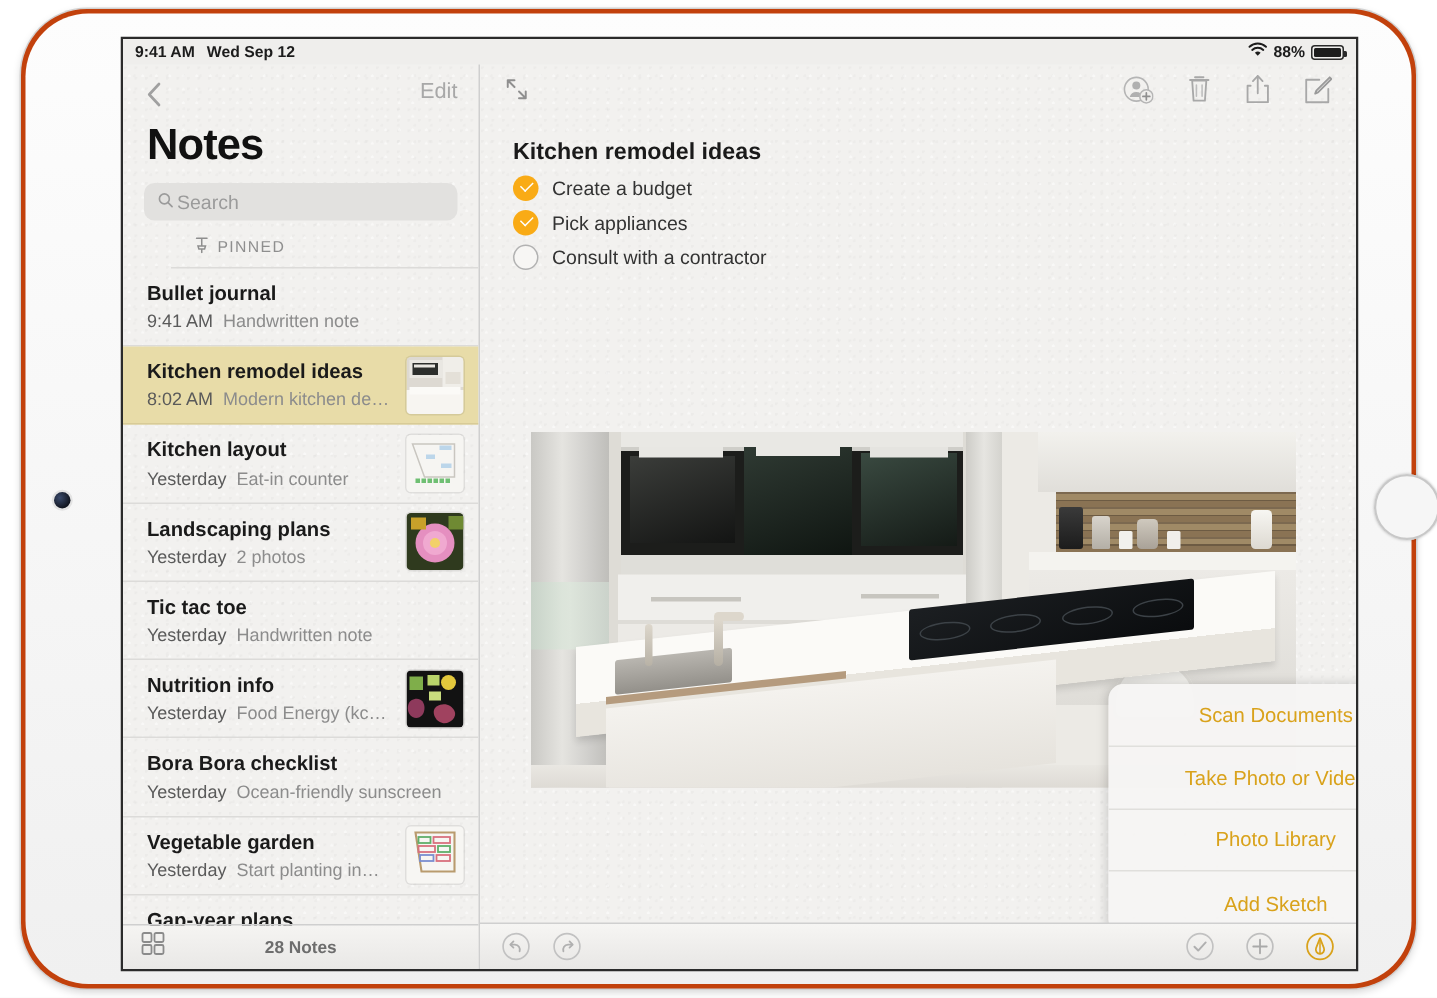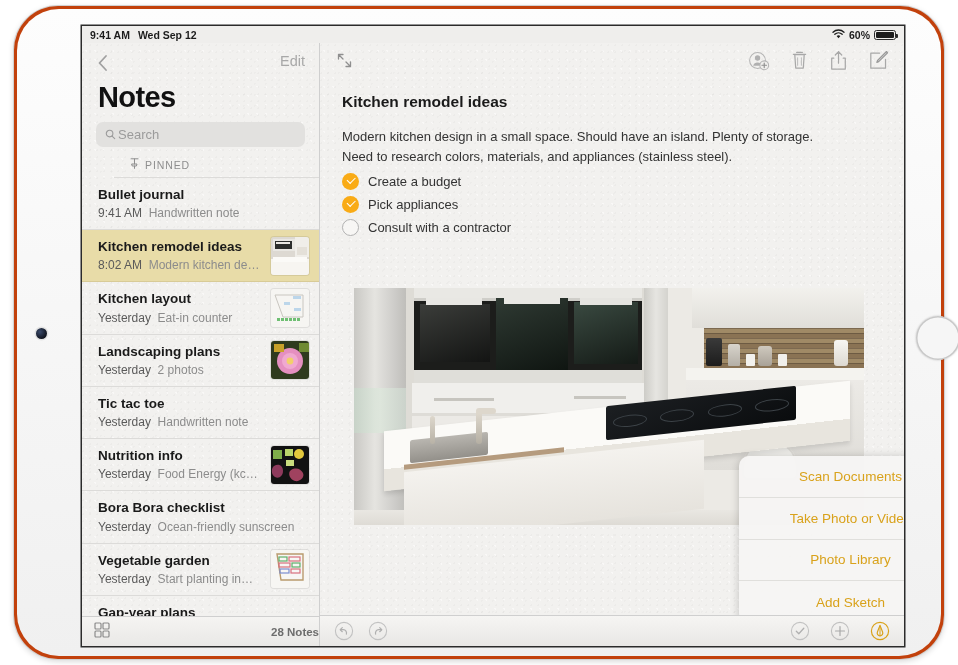--- a/index.html
+++ b/index.html
@@ -121,21 +121,21 @@
     box-shadow: 0 0 0 1px rgba(0,0,0,.08);
   }
 
   #sidebar-bottom {
     position: absolute; left: 0; bottom: 0; width: 237px; height: 30px;
     background: linear-gradient(180deg,#f5f4f2,#e9e8e6);
     border-top: 1px solid #cfcfcf;
     display: flex; align-items: center; padding: 0 12px;
   }
   #notes-count {
-    position: absolute; left: 0; right: 0; text-align: right;
+    position: absolute; left: 0; right: 0; text-align: center;
     font-size: 11.5px; font-weight: bold; color: #6d6d6d;
   }
 
   
   #detail { position: absolute; left: 238px; top: 17px; width: 584px; height: 603px; }
   #detail-toolbar { height: 38px; display: flex; align-items: center; padding: 0 16px; }
   #detail-tools-right { margin-left: auto; display: flex; align-items: center; gap: 22px; }
 
   #note-body { padding: 12px 22px 0 22px; }
   #note-heading { font-size: 15.5px; font-weight: bold; color: #1a1a1a; }
@@ -262,21 +262,21 @@
         <span>Wed Sep 12</span>
       </div>
       <div id="status-right">
         <span>
           <svg width="13" height="10" viewBox="0 0 13 10">
               <path d="M6.5 9.2 4.6 7.1a2.9 2.9 0 0 1 3.8 0z" fill="#1c1c1c"></path>
               <path d="M2.8 5.3a5.4 5.4 0 0 1 7.4 0" stroke="#1c1c1c" stroke-width="1.3" fill="none" stroke-linecap="round"></path>
               <path d="M1 3.2a8 8 0 0 1 11 0" stroke="#1c1c1c" stroke-width="1.3" fill="none" stroke-linecap="round"></path>
             </svg>
         </span>
-        <span>60%</span>
+        <span>88%</span>
         <span class="battery-shell">
             <span class="battery-fill"></span>
           </span>
       </div>
     </div>
 
     <div id="sidebar" class="paper">
       <div id="sidebar-nav">
         <span id="back-chevron">
           <svg width="14" height="18" viewBox="0 0 14 18">
@@ -448,21 +448,20 @@
             <svg width="19" height="20" viewBox="0 0 20 21">
                 <path d="M17.4 9.8v9.3H1.9V3.3h9.2" stroke="#a8a8a8" stroke-width="1.3" fill="none" stroke-linecap="round" stroke-linejoin="round"></path>
                 <path d="m18.4 1.6 1.2 1.2-9.4 9.4-2 .8.8-2z" stroke="#9a9a9a" stroke-width="1.3" fill="none" stroke-linejoin="round"></path>
               </svg>
           </span>
         </div>
       </div>
 
       <div id="note-body">
         <div id="note-heading">Kitchen remodel ideas</div>
-        <div id="note-paragraph">Modern kitchen design in a small space. Should have an island. Plenty of storage. Need to research colors, materials, and appliances (stainless steel).</div>
         <div id="todo-list">
             <div class="todo-item">
               <span class="cb done"></span>
               <span class="todo-text">Create a budget</span>
             </div>
             <div class="todo-item">
               <span class="cb done"></span>
               <span class="todo-text">Pick appliances</span>
             </div>
             <div class="todo-item">

